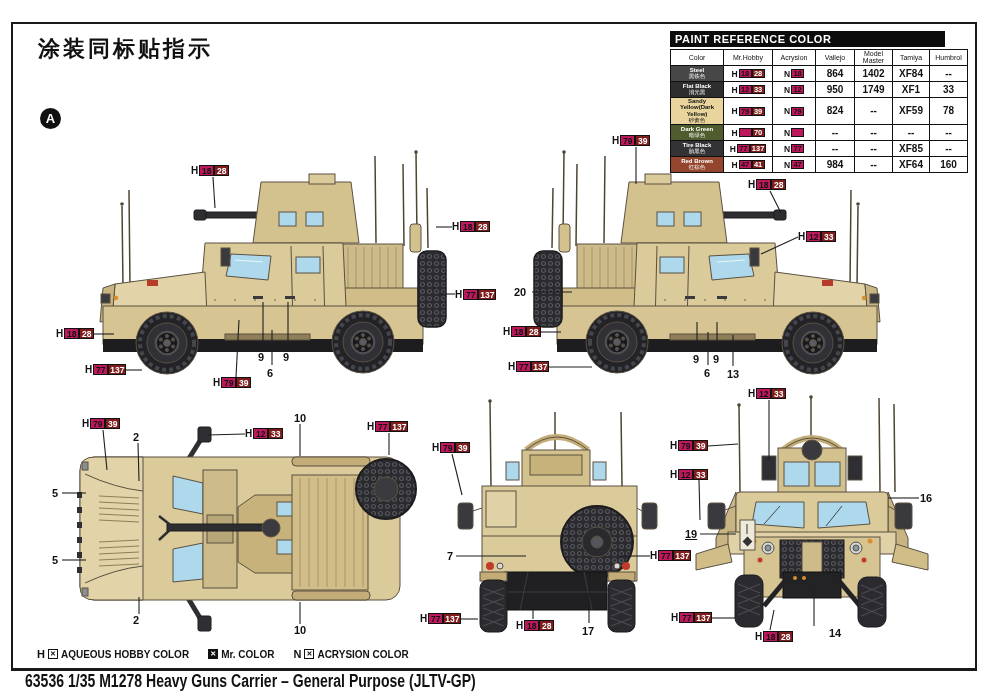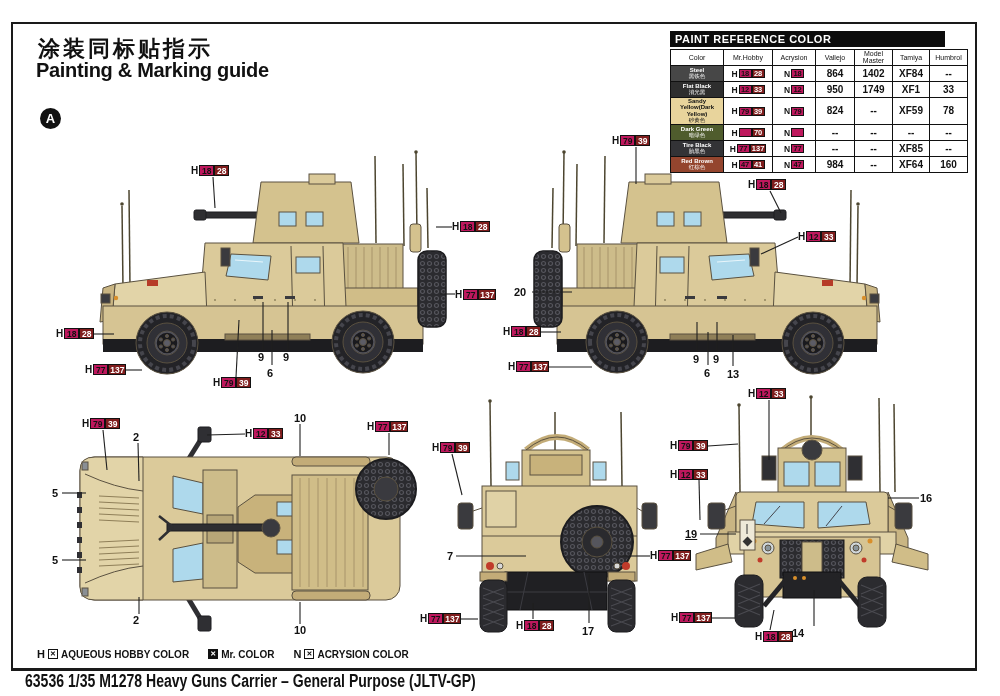--- a/index.html
+++ b/index.html
@@ -141,21 +141,20 @@
         </g>
         <use href="#wheelS" transform="translate(112,195)"></use>
         <use href="#wheelS" transform="translate(308,194)"></use>
       </g>
     </defs>
   </svg>
 
   <div class="border-box"></div>
 
   <div class="title-cn">涂装同标贴指示</div>
-  <div class="title-en">Painting &amp; Marking guide</div>
   <div class="badge-a">A</div>
 
   <div class="pt-bar">PAINT  REFERENCE COLOR</div>
   <table class="ptable">
     <thead>
         <tr>
           <th style="width: 52px;">Color</th>
           <th style="width: 48px;">Mr.Hobby</th>
           <th style="width: 42px;">Acrysion</th>
           <th style="width: 38px;">Vallejo</th>
@@ -622,21 +621,21 @@
       <span class="chip" style="left: 671px; top: 612px;">
         <span class="h">H</span>
         <span class="bx w">77</span>
         <span class="bx b">137</span>
       </span>
       <span class="chip" style="left: 755px; top: 631px;">
         <span class="h">H</span>
         <span class="bx w">18</span>
         <span class="bx b">28</span>
       </span>
-      <span class="pnum" style="left: 792px; top: 627px;">14</span>
+      <span class="pnum" style="left: 829px; top: 627px;">14</span>
     </div>
 
   <div class="legend">
       <span class="item">
         <span class="pfx">H</span>
         <span class="lbox white">✕</span>
         <span>AQUEOUS HOBBY COLOR</span>
       </span>
       <span class="item">
         <span class="lbox black">✕</span>

